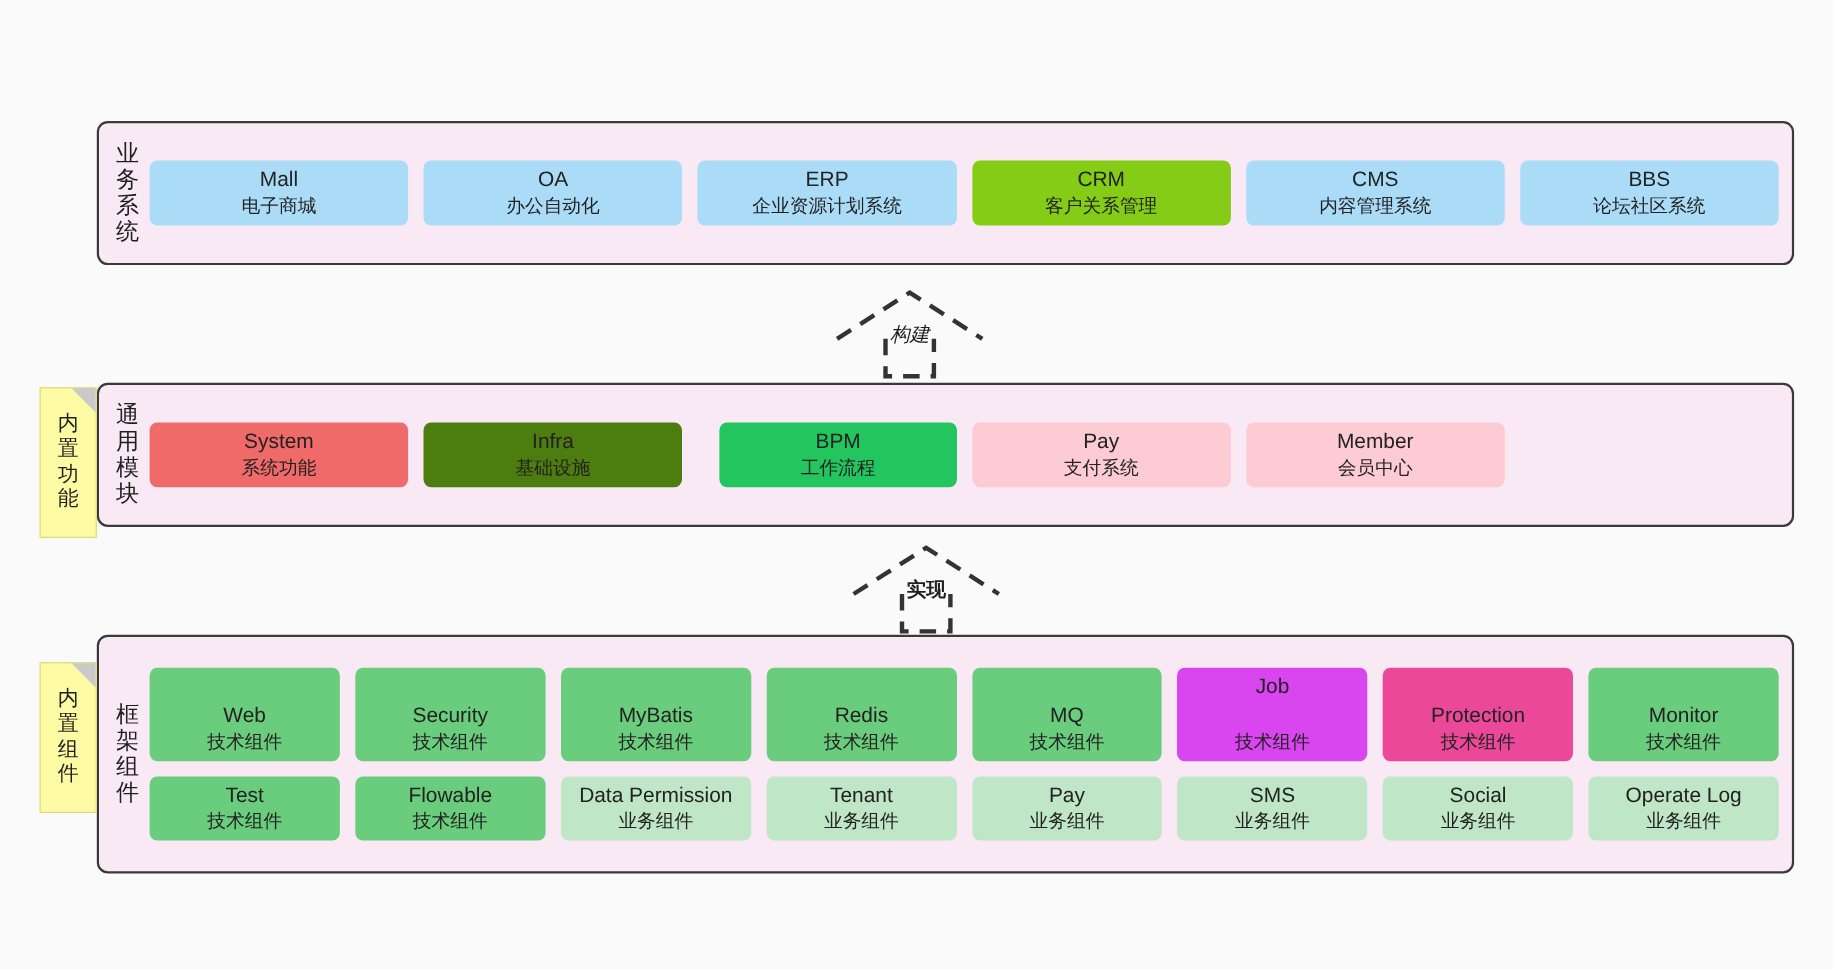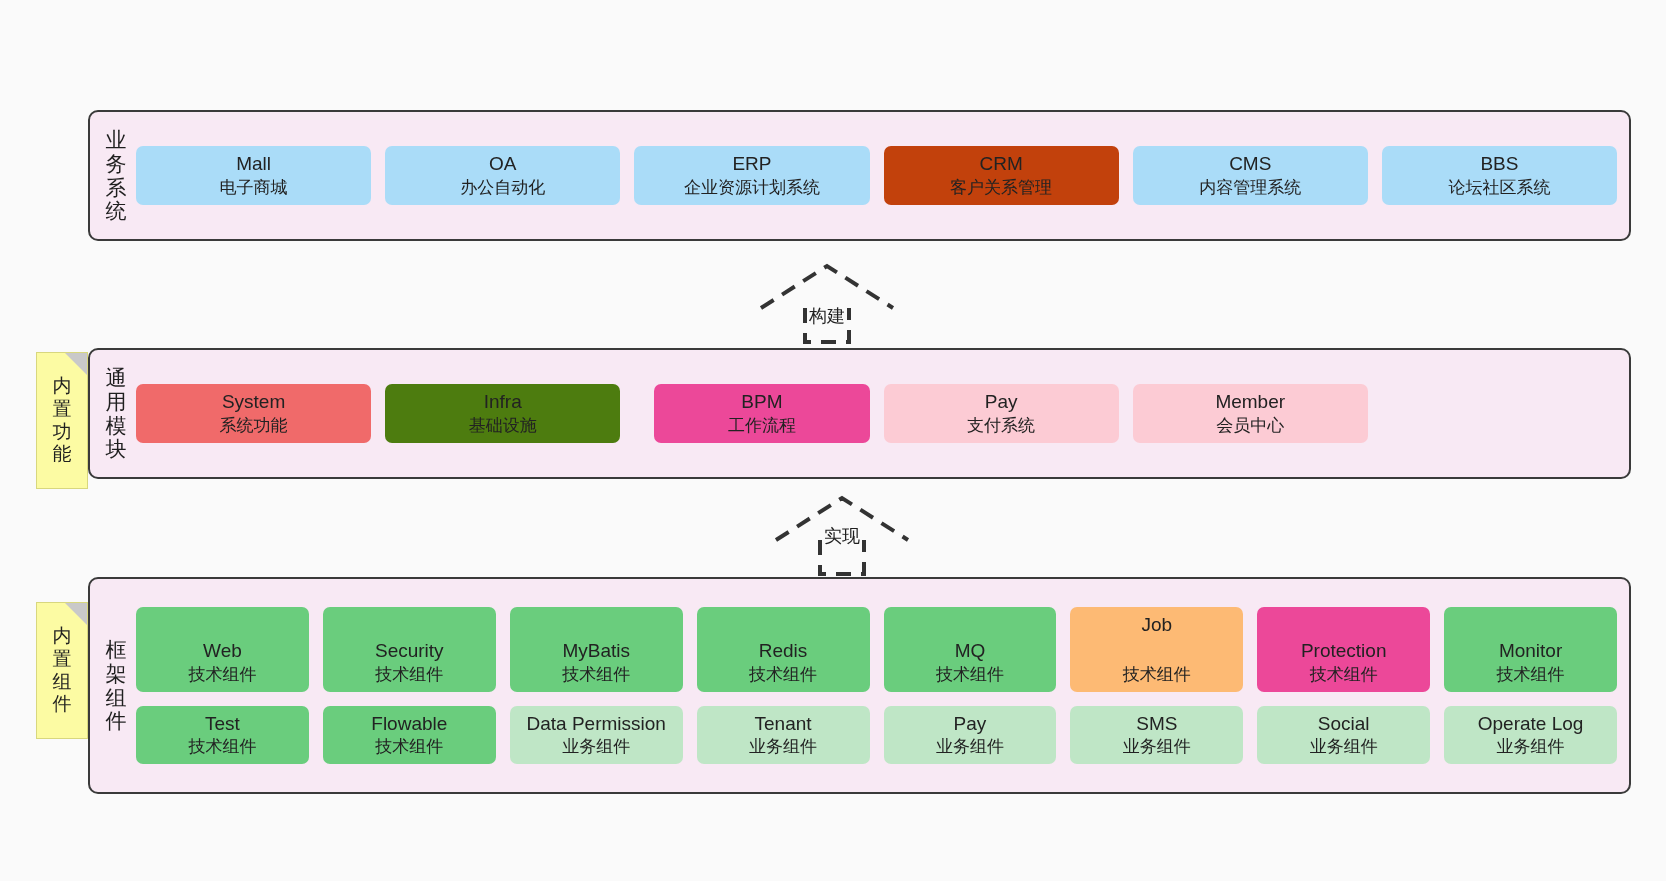--- a/index.html
+++ b/index.html
@@ -116,41 +116,41 @@
           <div class="l2">电子商城</div>
         </div>
         <div class="card" style="background: rgb(170, 220, 248);">
           <div class="l1">OA</div>
           <div class="l2">办公自动化</div>
         </div>
         <div class="card" style="background: rgb(170, 220, 248);">
           <div class="l1">ERP</div>
           <div class="l2">企业资源计划系统</div>
         </div>
-        <div class="card" style="background: #c2410c;">
+        <div class="card" style="background: #84cc16;">
           <div class="l1">CRM</div>
           <div class="l2">客户关系管理</div>
         </div>
         <div class="card" style="background: rgb(170, 220, 248);">
           <div class="l1">CMS</div>
           <div class="l2">内容管理系统</div>
         </div>
         <div class="card" style="background: rgb(170, 220, 248);">
           <div class="l1">BBS</div>
           <div class="l2">论坛社区系统</div>
         </div>
       </div>
   </div>
 
   <div class="arrow" id="arrow-build" style="left:757px; top:260px; width:140px; height:85px;">
     <svg width="140" height="85" viewBox="0 0 140 85" aria-hidden="true">
       <path d="M 4 48 L 70 6 L 136 48" fill="none" stroke="#333" stroke-width="4" stroke-dasharray="15 10" stroke-linecap="butt"></path>
       <path d="M 48 48 L 48 82 L 92 82 L 92 48" fill="none" stroke="#333" stroke-width="4" stroke-dasharray="15 10" stroke-linecap="butt"></path>
     </svg>
-    <div class="alabel" style="top:44px;">构建</div>
+    <div class="alabel" style="top:32px;font-style:italic;">构建</div>
   </div>
 
   <div class="note" id="note-common" style="left: 36px; top: 352px; height: 137px; background: rgb(252, 251, 163);">
     <div class="fold"></div>
   <span>内</span>
       <span>置</span>
       <span>功</span>
       <span>能</span>
     </div>
 
@@ -163,41 +163,41 @@
       </div>
     <div class="cards cols6">
         <div class="card" style="background: rgb(240, 106, 106);">
           <div class="l1">System</div>
           <div class="l2">系统功能</div>
         </div>
         <div class="card" style="background: #4d7c0f;">
           <div class="l1">Infra</div>
           <div class="l2">基础设施</div>
         </div>
-        <div class="card" style="background: #ec4899; margin-left: 20px;">
+        <div class="card" style="background: #22c55e; margin-left: 20px;">
           <div class="l1">BPM</div>
           <div class="l2">工作流程</div>
         </div>
         <div class="card" style="background: rgb(252, 203, 212);">
           <div class="l1">Pay</div>
           <div class="l2">支付系统</div>
         </div>
         <div class="card" style="background: rgb(252, 203, 212);">
           <div class="l1">Member</div>
           <div class="l2">会员中心</div>
         </div>
       </div>
   </div>
 
   <div class="arrow" id="arrow-implement" style="left:772px; top:492px; width:140px; height:85px;">
     <svg width="140" height="85" viewBox="0 0 140 85" aria-hidden="true">
       <path d="M 4 48 L 70 6 L 136 48" fill="none" stroke="#333" stroke-width="4" stroke-dasharray="15 10" stroke-linecap="butt"></path>
       <path d="M 48 48 L 48 82 L 92 82 L 92 48" fill="none" stroke="#333" stroke-width="4" stroke-dasharray="15 10" stroke-linecap="butt"></path>
     </svg>
-    <div class="alabel" style="top:32px;">实现</div>
+    <div class="alabel" style="top:32px;font-weight:bold;">实现</div>
   </div>
 
   <div class="note" id="note-framework" style="left: 36px; top: 602px; height: 137px; background: rgb(252, 251, 163);">
     <div class="fold"></div>
   <span>内</span>
       <span>置</span>
       <span>组</span>
       <span>件</span>
     </div>
 
@@ -222,21 +222,21 @@
           <div class="l2">技术组件</div>
         </div>
         <div class="card" style="background: rgb(106, 205, 125);">
           <div class="l1">Redis</div>
           <div class="l2">技术组件</div>
         </div>
         <div class="card" style="background: rgb(106, 205, 125);">
           <div class="l1">MQ</div>
           <div class="l2">技术组件</div>
         </div>
-        <div class="card" style="background: #fdba74; gap: 26px;">
+        <div class="card" style="background: #d946ef; gap: 26px;">
           <div class="l1">Job</div>
           <div class="l2">技术组件</div>
         </div>
         <div class="card" style="background: #ec4899;">
           <div class="l1">Protection</div>
           <div class="l2">技术组件</div>
         </div>
         <div class="card" style="background: rgb(106, 205, 125);">
           <div class="l1">Monitor</div>
           <div class="l2">技术组件</div>

